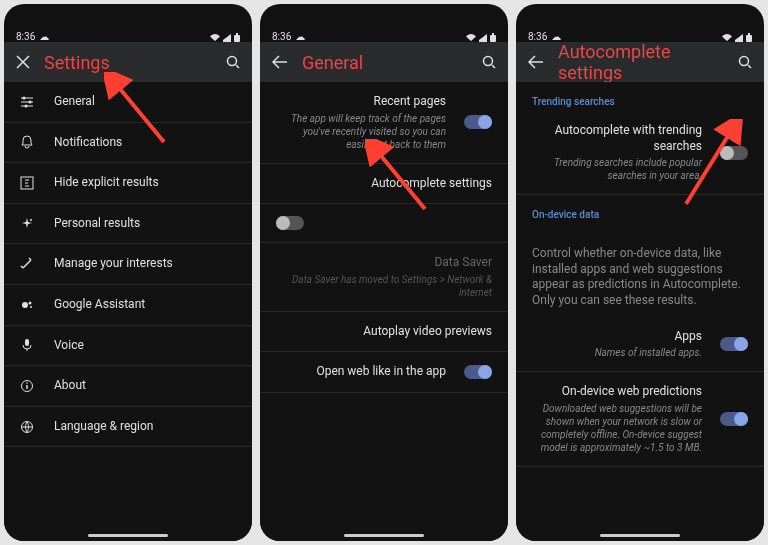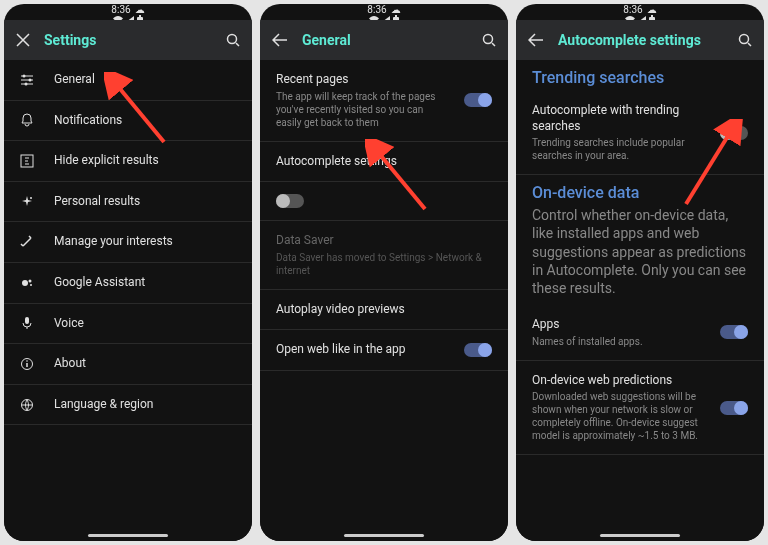--- a/index.html
+++ b/index.html
@@ -15,68 +15,68 @@
   .phone {
     flex: 1;
     background: #121212;
     border-radius: 20px;
     overflow: hidden;
     display: flex;
     flex-direction: column;
     position: relative;
   }
   .status-bar {
-    height: 16px;
-    display: flex;
-    align-items: center;
+    height: 38px;
+    display: flex;
+    align-items: flex-end;
     padding: 0 12px;
     font-size: 10px;
     color: #e0e0e0;
     justify-content: space-between;
-    flex-direction: column;
   }
   .status-left { display: flex; align-items: center; gap: 4px; }
   .status-right { display: flex; align-items: center; gap: 3px; }
   .header {
     background: #2a2b2d;
     height: 40px;
     display: flex;
     align-items: center;
     padding: 0 12px;
     gap: 14px;
   }
-  .header-title { color: #5eead4; font-size: 14px; flex: 1; font-weight: bold; }
+  .header-title { color: #ef4444; font-size: 18px; flex: 1; }
   .icon-btn { color: #e0e0e0; display: flex; align-items: center; }
   .content { flex: 1; overflow-y: auto; background: #121212; }
   .list-item {
     display: flex;
     align-items: center;
     padding: 12px 16px;
     border-bottom: 1px solid #2a2a2a;
     gap: 18px;
     cursor: pointer;
   }
-  .list-item.no-icon { padding-left: 16px; }
+  .list-item.no-icon { padding-left: 16px; text-align: right; }
   .list-icon { width: 16px; color: #e0e0e0; display: flex; }
   .list-text { flex: 1; }
   .list-title { color: #e0e0e0; font-size: 12px; line-height: 1.3; }
   .list-title.disabled { color: #666; }
-  .list-sub { color: #888; font-size: 10px; line-height: 1.3; margin-top: 2px; }
+  .list-sub { color: #888; font-size: 10px; line-height: 1.3; margin-top: 2px; font-style: italic; }
   .list-sub.disabled { color: #555; }
   .section-header {
     color: #5b8dd6;
-    font-size: 16px;
+    font-size: 10px;
     font-weight: 500;
-    padding: 8px 16px 4px;
+    padding: 14px 16px 4px;
   }
   .section-desc {
     color: #888;
-    font-size: 14px;
+    font-size: 12px;
     padding: 0 16px 8px;
     line-height: 1.3;
+    margin-top: 22px;
   }
   .toggle {
     width: 28px;
     height: 14px;
     border-radius: 7px;
     position: relative;
     flex-shrink: 0;
   }
   .toggle::after {
     content: '';

